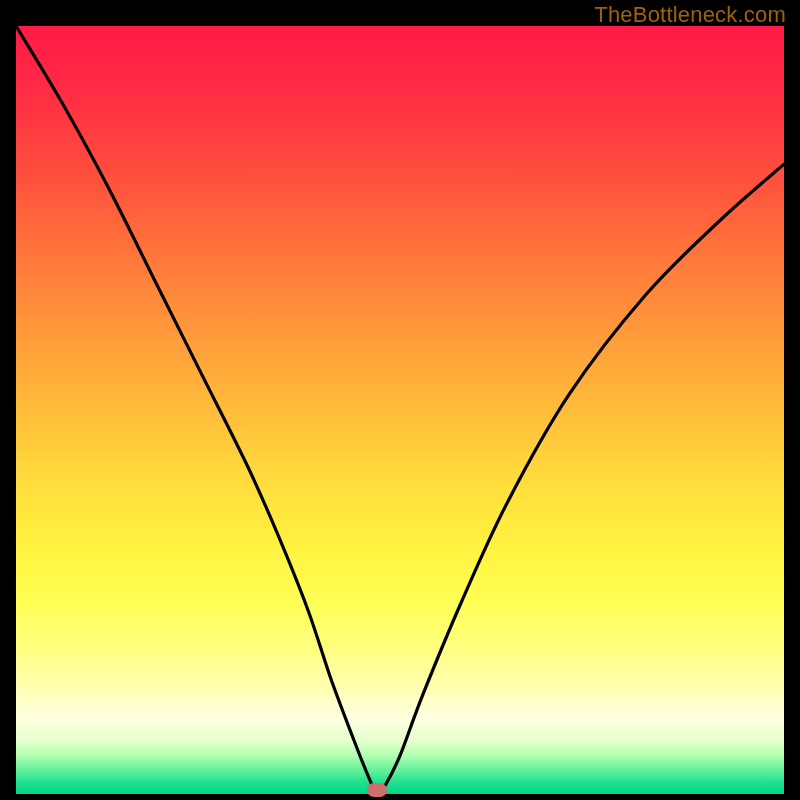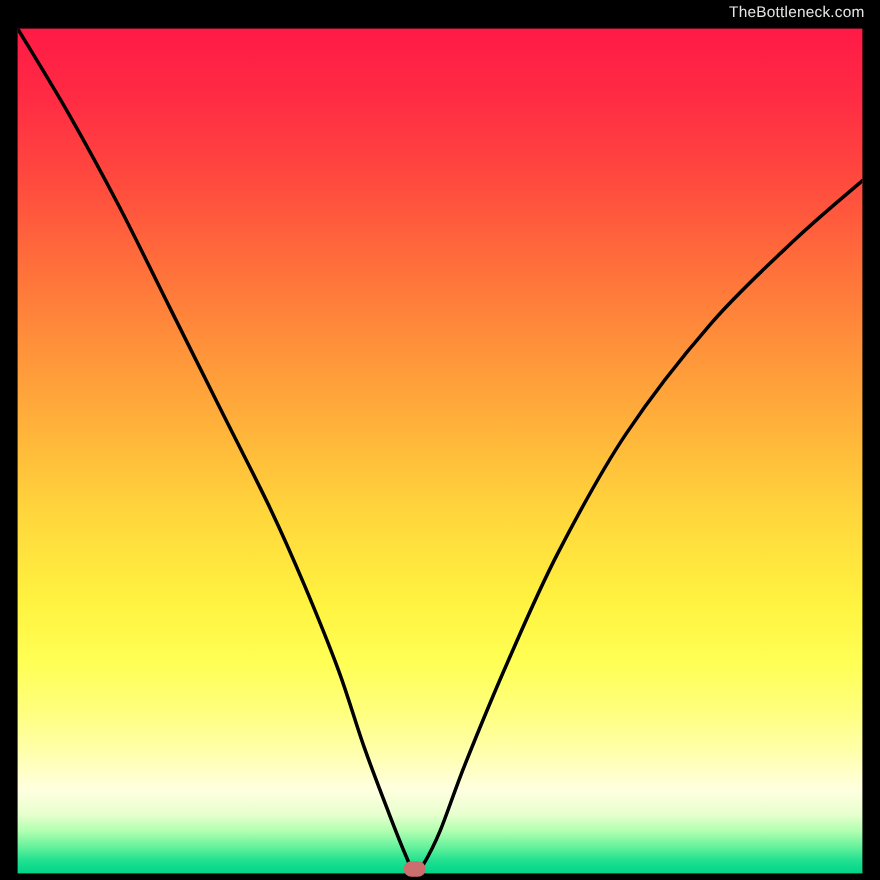--- a/index.html
+++ b/index.html
@@ -49,22 +49,22 @@
     position: absolute;
     left: 0;
     top: 0;
     width: 768px;
     height: 768px;
   }
   .watermark {
     position: absolute;
     top: 2px;
     right: 14px;
-    color: #e5e5e5;
-    font-size: 14px;
+    color: #a16207;
+    font-size: 22px;
     font-weight: 500;
     letter-spacing: 0.2px;
   }
   .marker {
     position: absolute;
     width: 20px;
     height: 14px;
     border-radius: 7px / 7px;
     background: #cc6e6e;
     transform: translate(-50%, -50%);

